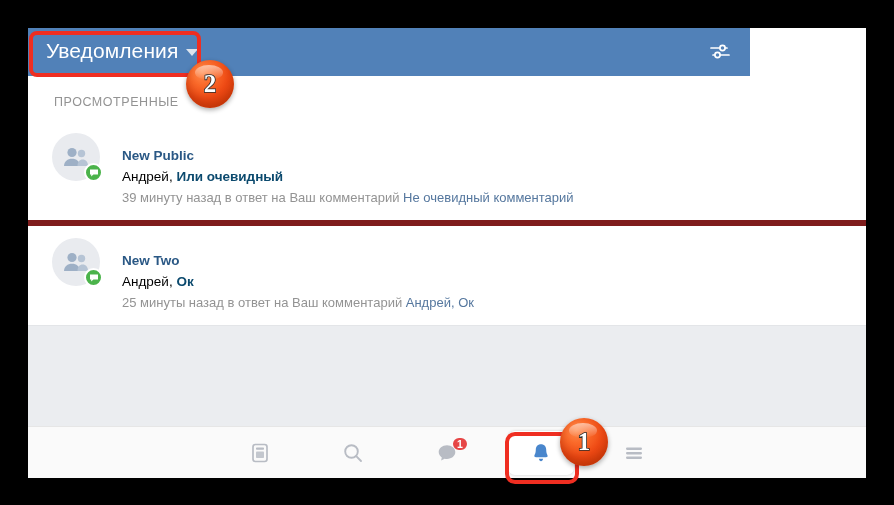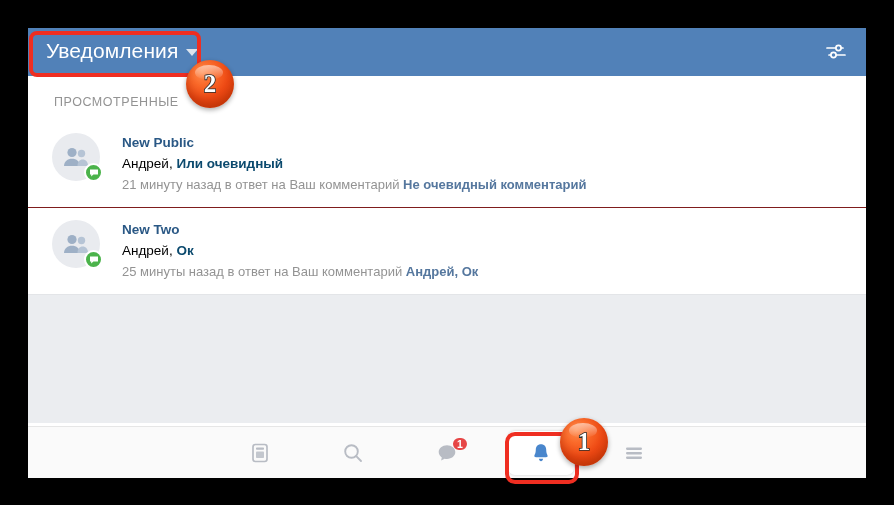--- a/index.html
+++ b/index.html
@@ -14,21 +14,21 @@
     position:absolute;
     left:28px;top:28px;
     width:838px;height:450px;
     background:#ffffff;
     overflow:hidden;
   }
 
   
   .header{
     position:absolute;left:0;top:0;
-    width:838px;height:48px;
+    width:722px;height:48px;
     background:#5181b8;
     display:flex;align-items:center;
     box-sizing:border-box;
     padding:0 14px 0 10px;
   }
   .hdr-title-wrap{
     display:flex;align-items:center;gap:8px;
     padding:3px 8px 5px 8px;
     cursor:pointer;
   }
@@ -63,21 +63,21 @@
   }
 
   .notif{
     display:flex;
     padding:12px 20px 13px 24px;
     background:#fff;
     cursor:pointer;
     position:relative;
   }
   .notif + .notif{
-    border-top:1px solid #7f1d1d;
+    border-top:6px solid #7f1d1d;
   }
 
   .avatar-wrap{
     position:relative;
     width:48px;height:48px;
     flex:0 0 48px;
     margin-right:22px;
   }
   .avatar{
     width:48px;height:48px;border-radius:50%;
@@ -86,37 +86,37 @@
   }
   .badge-green{
     position:absolute;right:-3px;bottom:-1px;
     width:19px;height:19px;border-radius:50%;
     background:#4bb34b;
     border:2px solid #ffffff;
     display:flex;align-items:center;justify-content:center;
     box-sizing:border-box;
   }
 
-  .notif-body{flex:1;min-width:0;padding-top:1px;}
+  .notif-body{flex:1;min-width:0;padding-top:1px;margin-top:13px;}
   .notif-title{
     color:#2a5885;
     font-size:13.5px;font-weight:bold;
     line-height:18px;
     margin-bottom:2px;
   }
   .notif-sub{
     font-size:13.5px;line-height:19px;color:#000;
     margin-bottom:3px;
   }
   .notif-sub .lnk{color:#000000;font-weight:normal;}
   .notif-sub .txt{color:#0c4a6e;font-weight:bold;}
   .notif-meta{
     font-size:13px;line-height:18px;color:#939393;
   }
-  .notif-meta .lnk{color:#55779e;font-weight:bold;}
+  .notif-meta .lnk{color:#55779e;}
 
   .empty-area{
     background:#ebedf0;
     height:128px;
     border-top:1px solid #e3e5e8;
   }
 
   
   .bottom-nav{
     position:absolute;left:0;bottom:0;
@@ -228,21 +228,21 @@
         </div>
         <div class="badge-green">
           <svg width="10" height="10" viewBox="0 0 10 10">
             <path d="M1 1.4h8v5.2H4.4L2.2 8.6V6.6H1z" fill="#ffffff"></path>
           </svg>
         </div>
       </div>
       <div class="notif-body">
         <div class="notif-title">New Public</div>
         <div class="notif-sub"><span class="lnk">Андрей</span><span>, </span><span class="txt">Или очевидный</span></div>
-        <div class="notif-meta"><span>21 минуту назад в ответ на Ваш комментарий </span><span class="lnk">Не очевидный комментарий</span></div>
+        <div class="notif-meta"><span>39 минуту назад в ответ на Ваш комментарий </span><span class="lnk">Не очевидный комментарий</span></div>
       </div>
     </div>
 
     <div class="notif">
       <div class="avatar-wrap">
         <div class="avatar">
           <svg width="28" height="22" viewBox="0 0 28 22">
             <circle cx="10" cy="6.5" r="4.6" fill="#9eb0c6"></circle>
             <circle cx="19.5" cy="7.5" r="3.7" fill="#b6c4d5"></circle>
             <path d="M2 20c0-4.6 3.6-7.3 8-7.3s8 2.7 8 7.3z" fill="#9eb0c6"></path>

